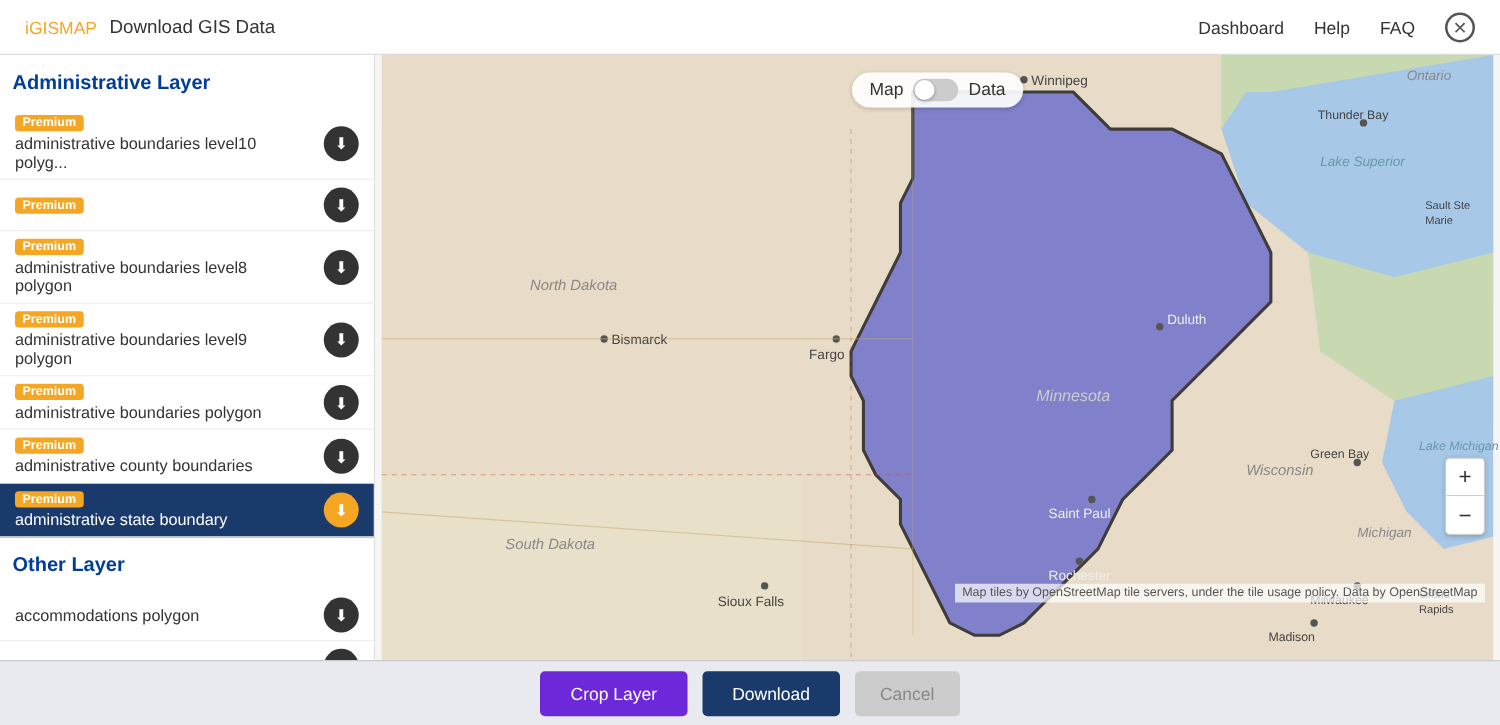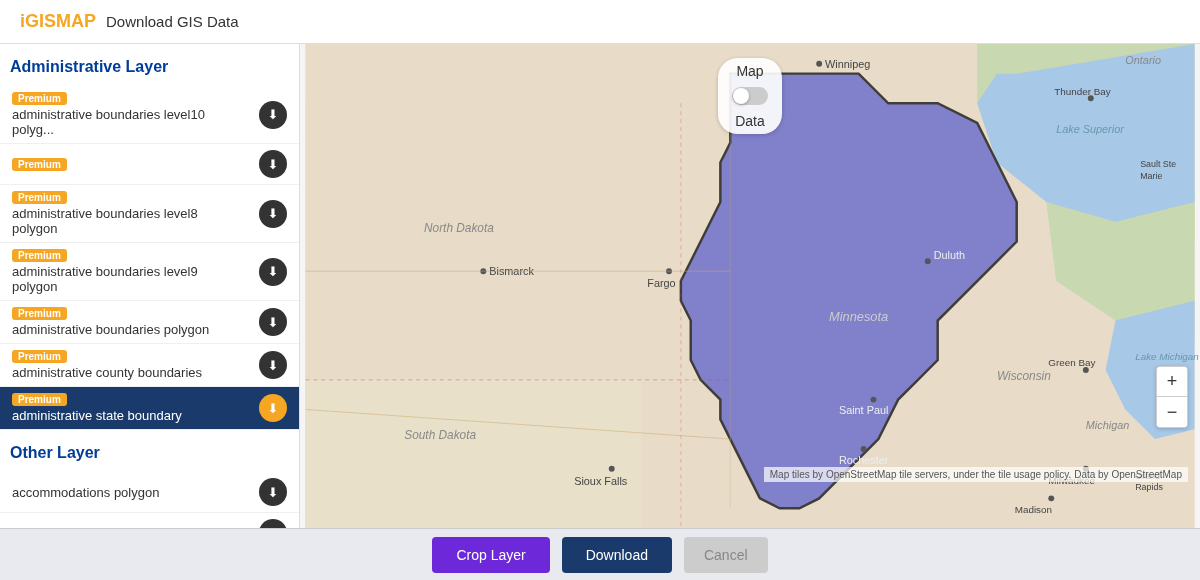--- a/index.html
+++ b/index.html
@@ -5,21 +5,21 @@
     * { box-sizing: border-box; margin: 0; padding: 0; }
     body { font-family: Arial, sans-serif; width: 1200px; height: 580px; overflow: hidden; display: flex; flex-direction: column; background: #f5f5f5; }
 
     
     .header {
       display: flex; align-items: center; justify-content: space-between;
       background: #fff; border-bottom: 1px solid #ddd; padding: 0 20px;
       height: 44px; flex-shrink: 0;
     }
     .header-left { display: flex; align-items: center; gap: 10px; }
-    .header-logo { font-weight: bold; font-size: 18px; color: #003d99; }
+    .header-logo { font-weight: normal; font-size: 14px; color: #003d99; }
     .header-logo span { color: #f5a623; }
     .header-title { font-size: 15px; color: #333; }
     .header-nav { display: flex; align-items: center; gap: 24px; }
     .header-nav a { text-decoration: none; color: #333; font-size: 14px; }
     .close-btn {
       width: 24px; height: 24px; border-radius: 50%; border: 2px solid #555;
       display: flex; align-items: center; justify-content: center;
       cursor: pointer; font-size: 14px; color: #555;
     }
 
@@ -57,23 +57,23 @@
       color: #fff; font-size: 13px; flex-shrink: 0; cursor: pointer;
     }
     .layer-item.active .download-icon { background: #f5a623; }
 
     
     .map-container {
       flex: 1; position: relative; overflow: hidden;
     }
     .map-toggle {
       position: absolute; top: 14px; left: 50%; transform: translateX(-50%);
-      display: flex; align-items: center; gap: 8px;
+      display: flex; gap: 8px;
       background: rgba(255,255,255,0.9); padding: 5px 14px; border-radius: 20px;
-      z-index: 10; box-shadow: 0 1px 4px rgba(0,0,0,0.2); flex-direction: column;
+      z-index: 10; box-shadow: 0 1px 4px rgba(0,0,0,0.2);
     }
     .map-toggle-label { font-size: 14px; color: #333; }
     .toggle-switch {
       width: 36px; height: 18px; background: #ccc; border-radius: 9px;
       position: relative; cursor: pointer;
     }
     .toggle-knob {
       width: 16px; height: 16px; background: #fff; border-radius: 50%;
       position: absolute; top: 1px; left: 1px;
       box-shadow: 0 1px 3px rgba(0,0,0,0.3);
@@ -125,20 +125,28 @@
 </head>
 <body>
 
 <div class="header">
   <div class="header-left">
     <div class="header-logo">
       <span>i</span><span>GISMAP</span>
     </div>
     <div class="header-title">Download GIS Data</div>
   </div>
+  <div class="header-nav">
+    <a href="#">Dashboard</a>
+    <a href="#">Help</a>
+    <a href="#">FAQ</a>
+    <div class="close-btn">
+      <span>✕</span>
+    </div>
+  </div>
 </div>
 
 <div class="main">
 
   <div class="sidebar">
     <div class="sidebar-section-title">Administrative Layer</div>
 
     <div id="admin-layers">
         <div class="layer-item">
       <div class="layer-left">

